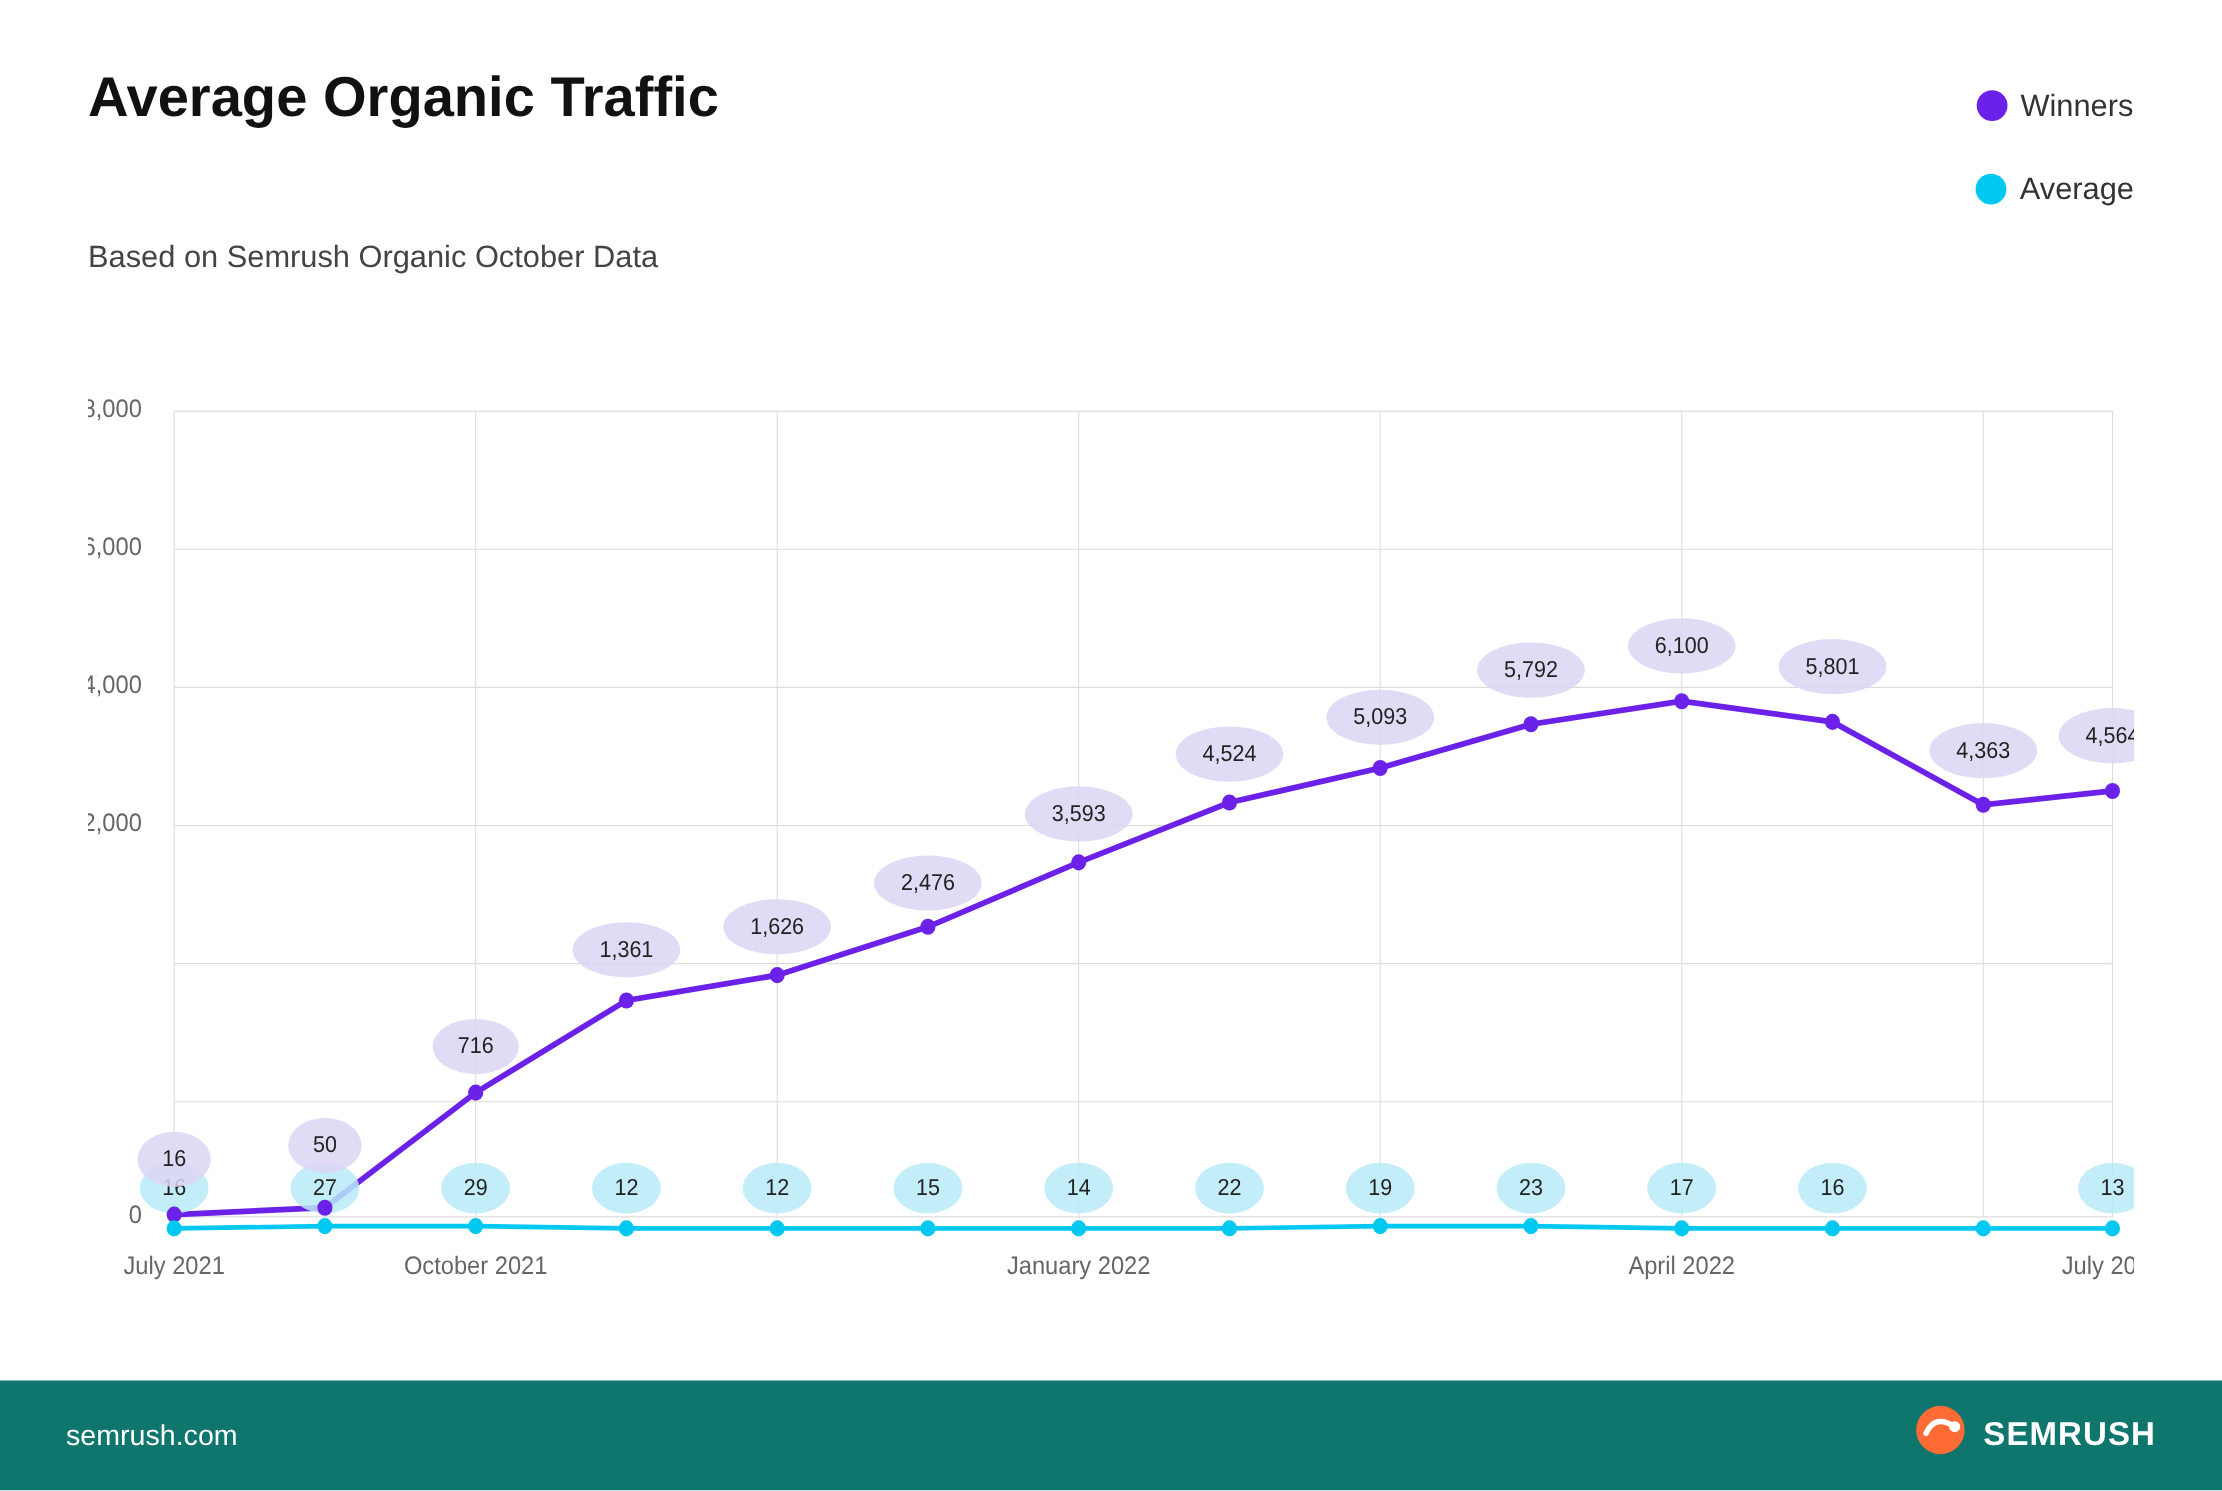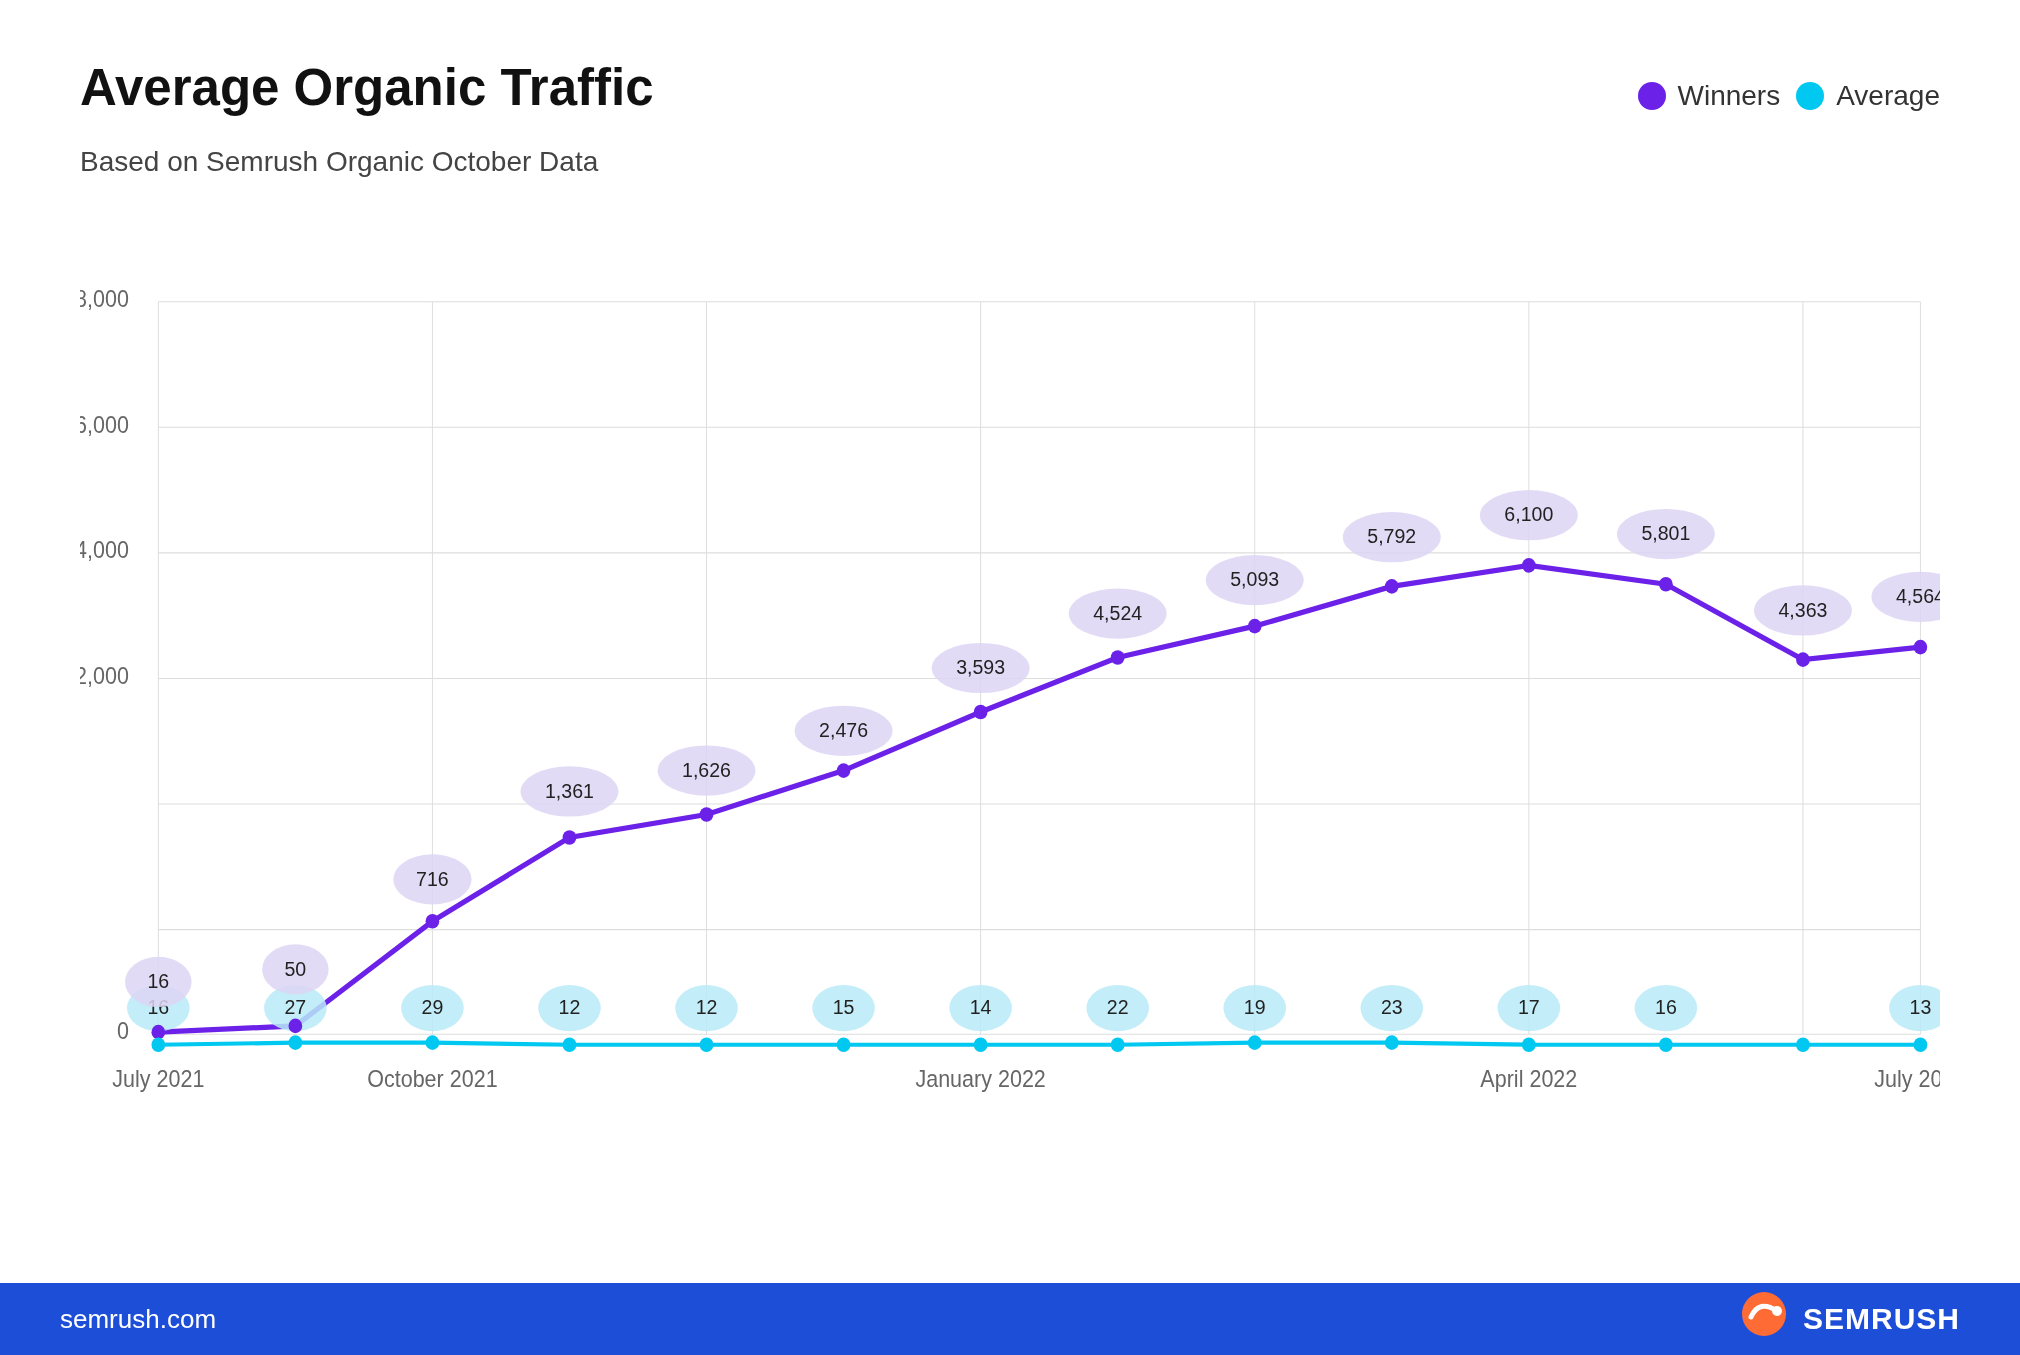--- a/index.html
+++ b/index.html
@@ -24,22 +24,23 @@
     }
     .chart-title {
       font-size: 51px;
       font-weight: 800;
       color: #111;
       line-height: 1.1;
     }
     .legend {
       display: flex;
       align-items: center;
-      gap: 16px;
+      gap: 44px;
       margin-top: 20px;
+      flex-direction: column;
     }
     .legend-item {
       display: flex;
       align-items: center;
       gap: 12px;
       font-size: 28px;
       color: #333;
     }
     .legend-dot {
       width: 28px;
@@ -56,22 +57,22 @@
     .chart-area {
       position: relative;
       width: 100%;
       height: 900px;
     }
     svg.chart-svg {
       width: 100%;
       height: 100%;
     }
     .footer {
-      background: #1d4ed8;
-      height: 72px;
+      background: #0f766e;
+      height: 100px;
       display: flex;
       align-items: center;
       justify-content: space-between;
       padding: 0 60px;
     }
     .footer-url {
       color: #fff;
       font-size: 26px;
     }
     .semrush-logo {

